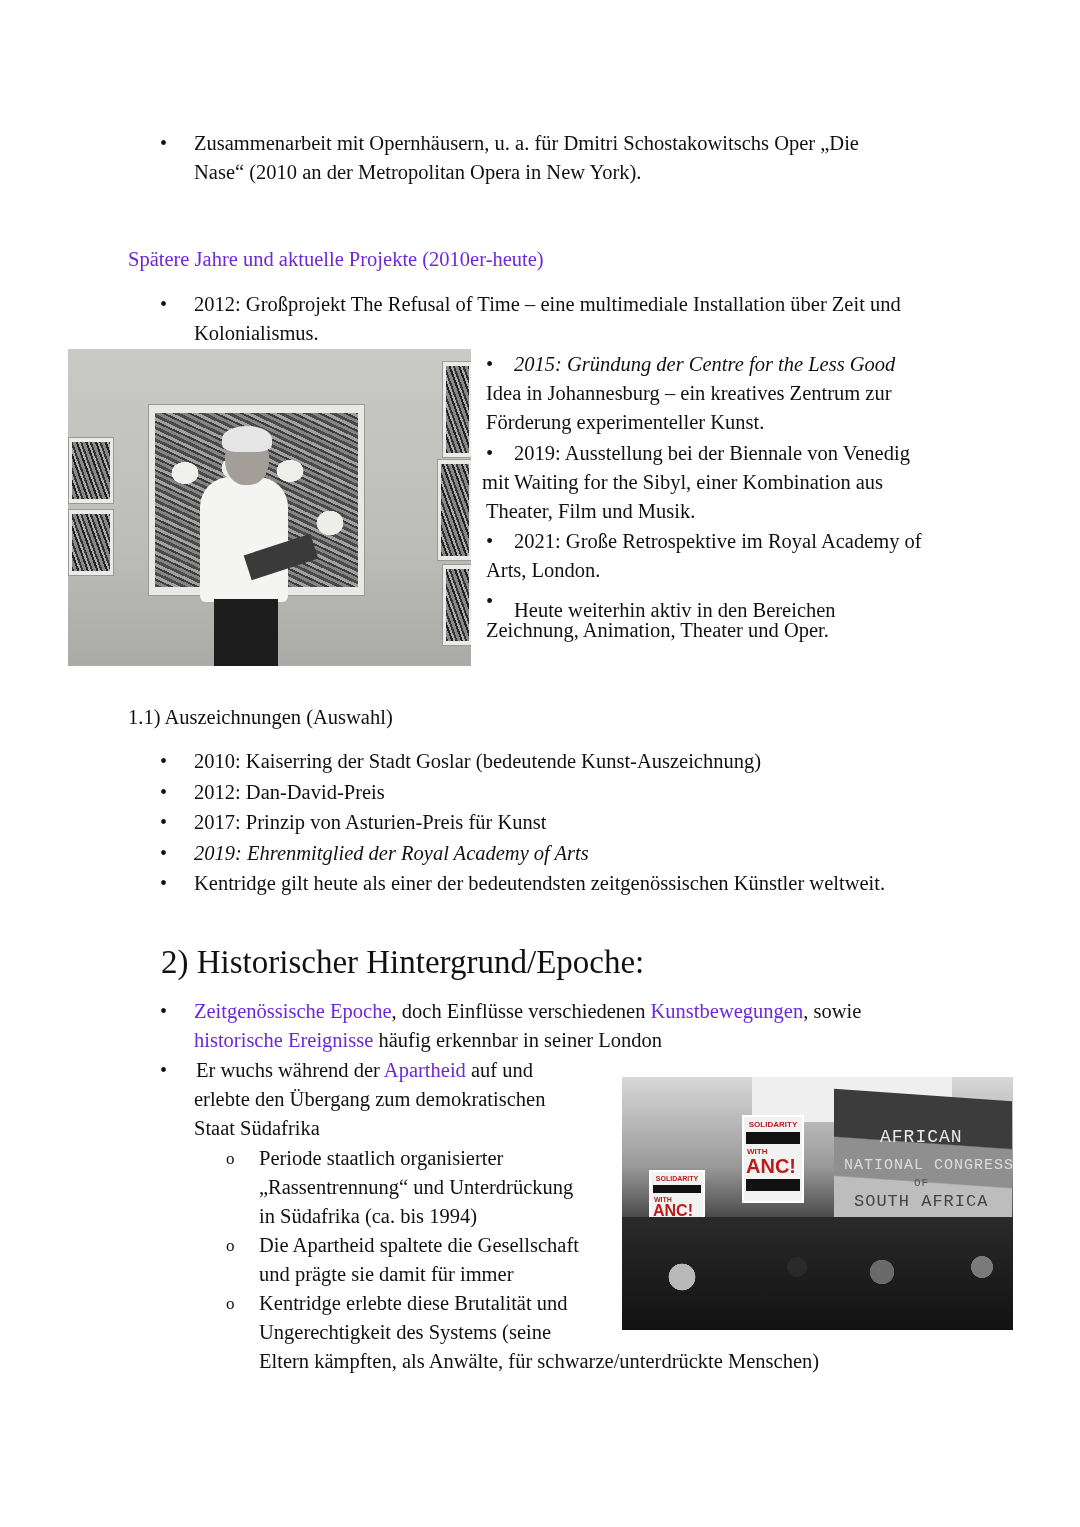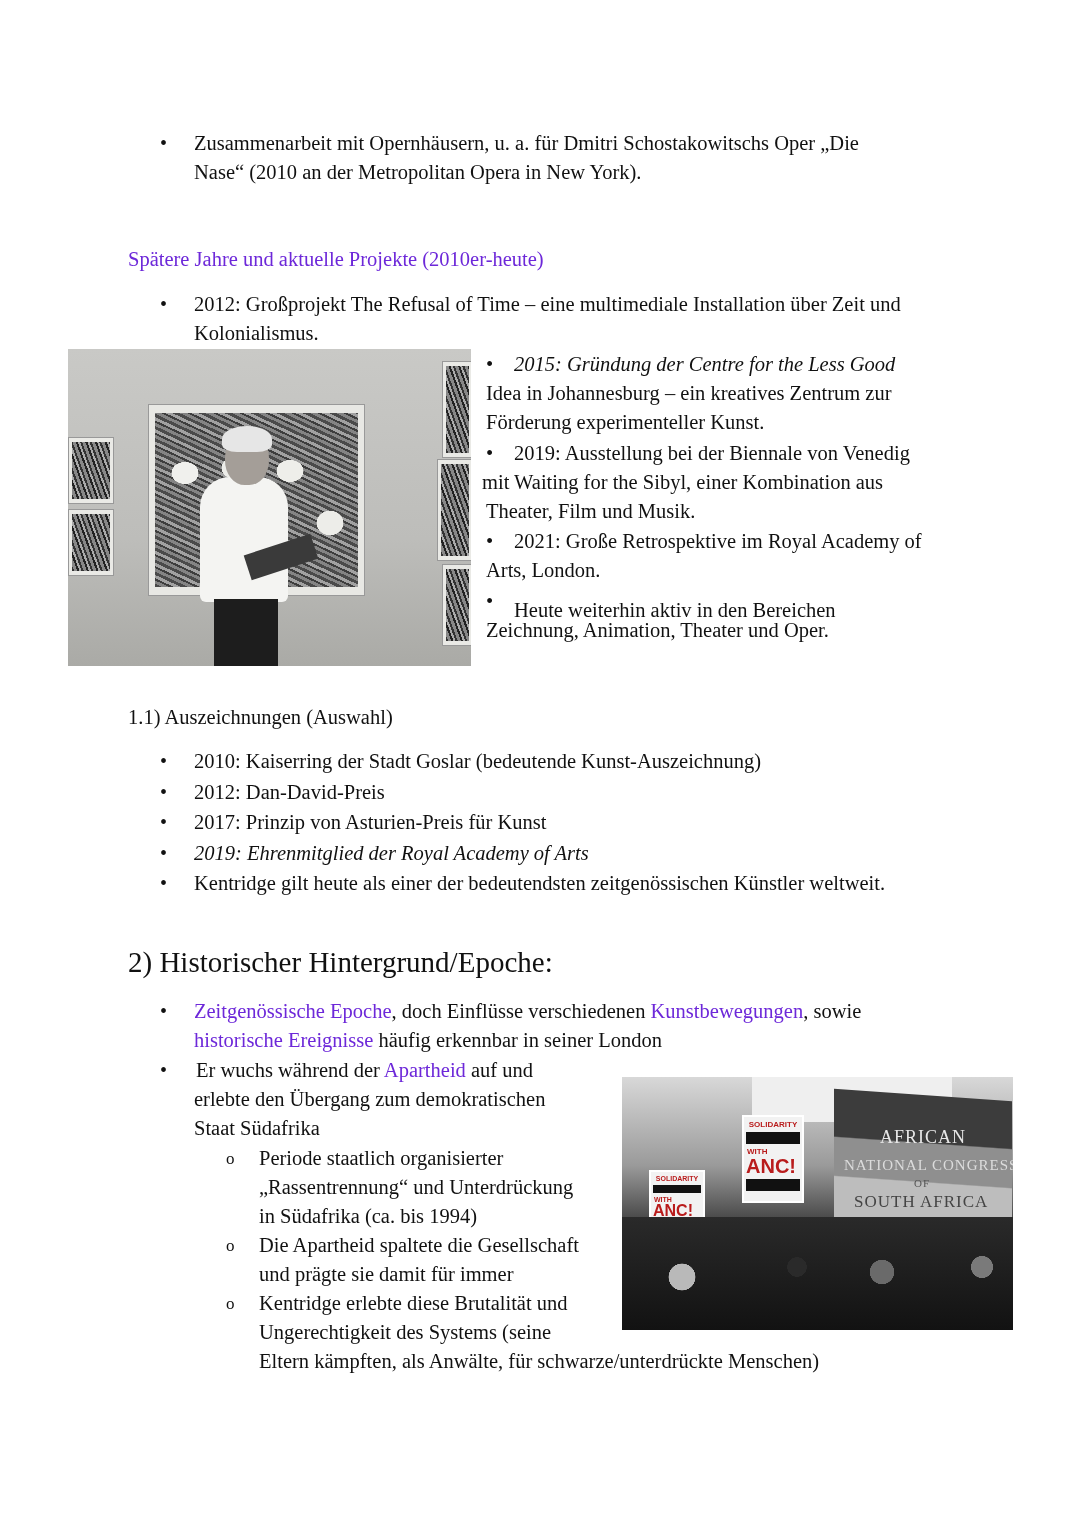--- a/index.html
+++ b/index.html
@@ -6,21 +6,21 @@
   body {
     width: 1080px; height: 1527px; position: relative; overflow: hidden;
     font-family: "Liberation Serif", "DejaVu Serif", serif;
     color: #111111;
   }
   .abs { position: absolute; }
   .txt { font-size: 20.5px; line-height: 29px; white-space: nowrap; }
   .bullet { position: absolute; font-size: 20px; line-height: 29px; }
   .blue { color: #6d28d9; }
   .h-sub { font-size: 20.5px; line-height: 29px; }
-  .h2 { font-size: 29px; line-height: 36px; }
+  .h2 { font-size: 33px; line-height: 36px; margin-left: 33px; }
   .photo {
     position: absolute; overflow: hidden;
   }
   
   .photo1 {
     left: 68px; top: 349px; width: 403px; height: 317px;
     background: linear-gradient(180deg, #c9c9c6 0%, #bdbdba 60%, #aaaaa6 100%);
   }
   .drawing-main {
     position: absolute; left: 80px; top: 55px; width: 215px; height: 190px;
@@ -70,21 +70,21 @@
     left: 622px; top: 1077px; width: 391px; height: 253px;
     background: linear-gradient(180deg, #d8d8d8 0%, #9a9a9a 35%, #3a3a3a 60%, #1a1a1a 100%);
   }
   .sky { position: absolute; left: 130px; top: 0; width: 200px; height: 45px; background: #efefef; }
   .banner {
     position: absolute; left: 212px; top: 18px; width: 178px; height: 135px;
     background: linear-gradient(180deg, #3c3c3c 0%, #3c3c3c 35%, #8f8f8f 36%, #8f8f8f 64%, #bdbdbd 65%, #bdbdbd 100%);
     transform: skewY(4deg);
   }
   .banner-text {
-    position: absolute; color: #e8e8e8; font-family: Liberation Serif, serif;
+    position: absolute; color: #e8e8e8; font-family: Liberation Mono, monospace;
     font-size: 16px; letter-spacing: 1px; white-space: nowrap;
   }
   .sign {
     position: absolute; background: #f2f2f2; border: 2px solid #fff;
     font-family: "Liberation Sans", sans-serif; font-weight: bold; color: #b91c1c;
   }
   .sign .top { font-size: 8px; text-align: center; padding-top: 3px; }
   .sign .bar { background: #111; height: 12px; margin: 3px 2px; }
   .sign .with { font-size: 8px; padding-left: 3px; }
   .sign .anc { font-size: 20px; line-height: 20px; padding-left: 2px; }

